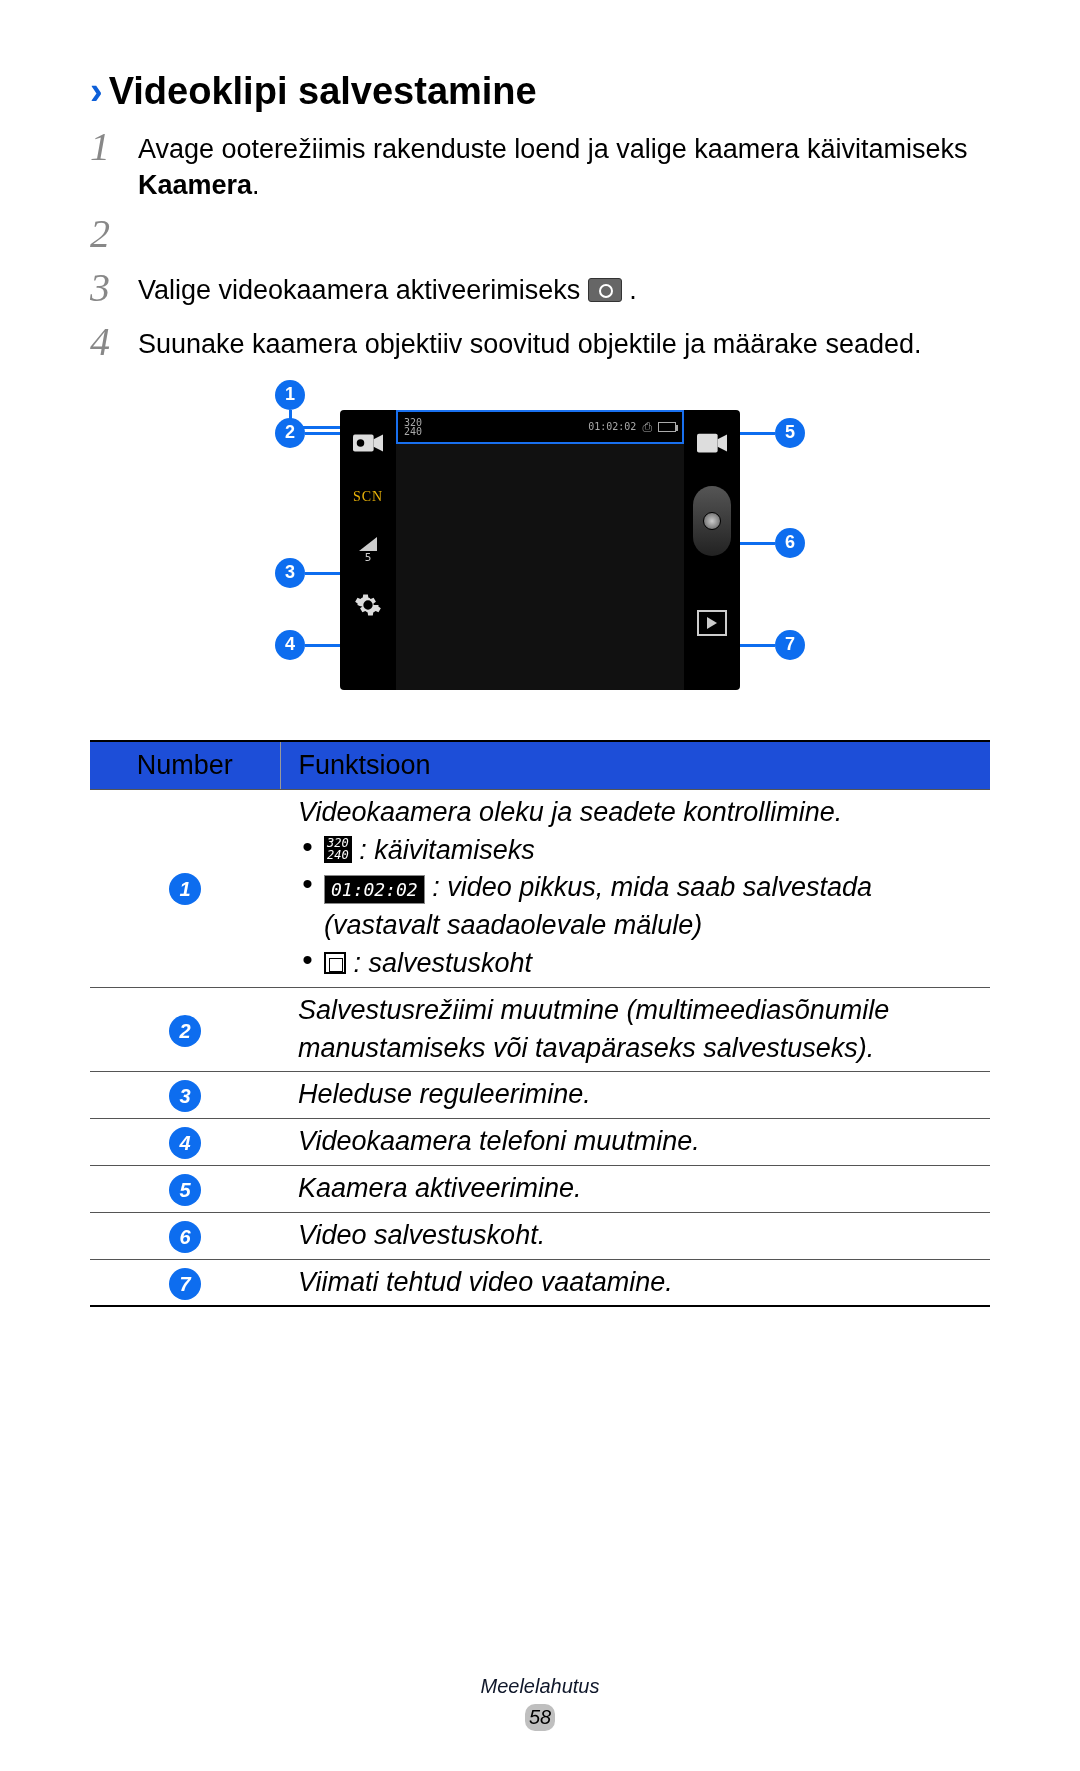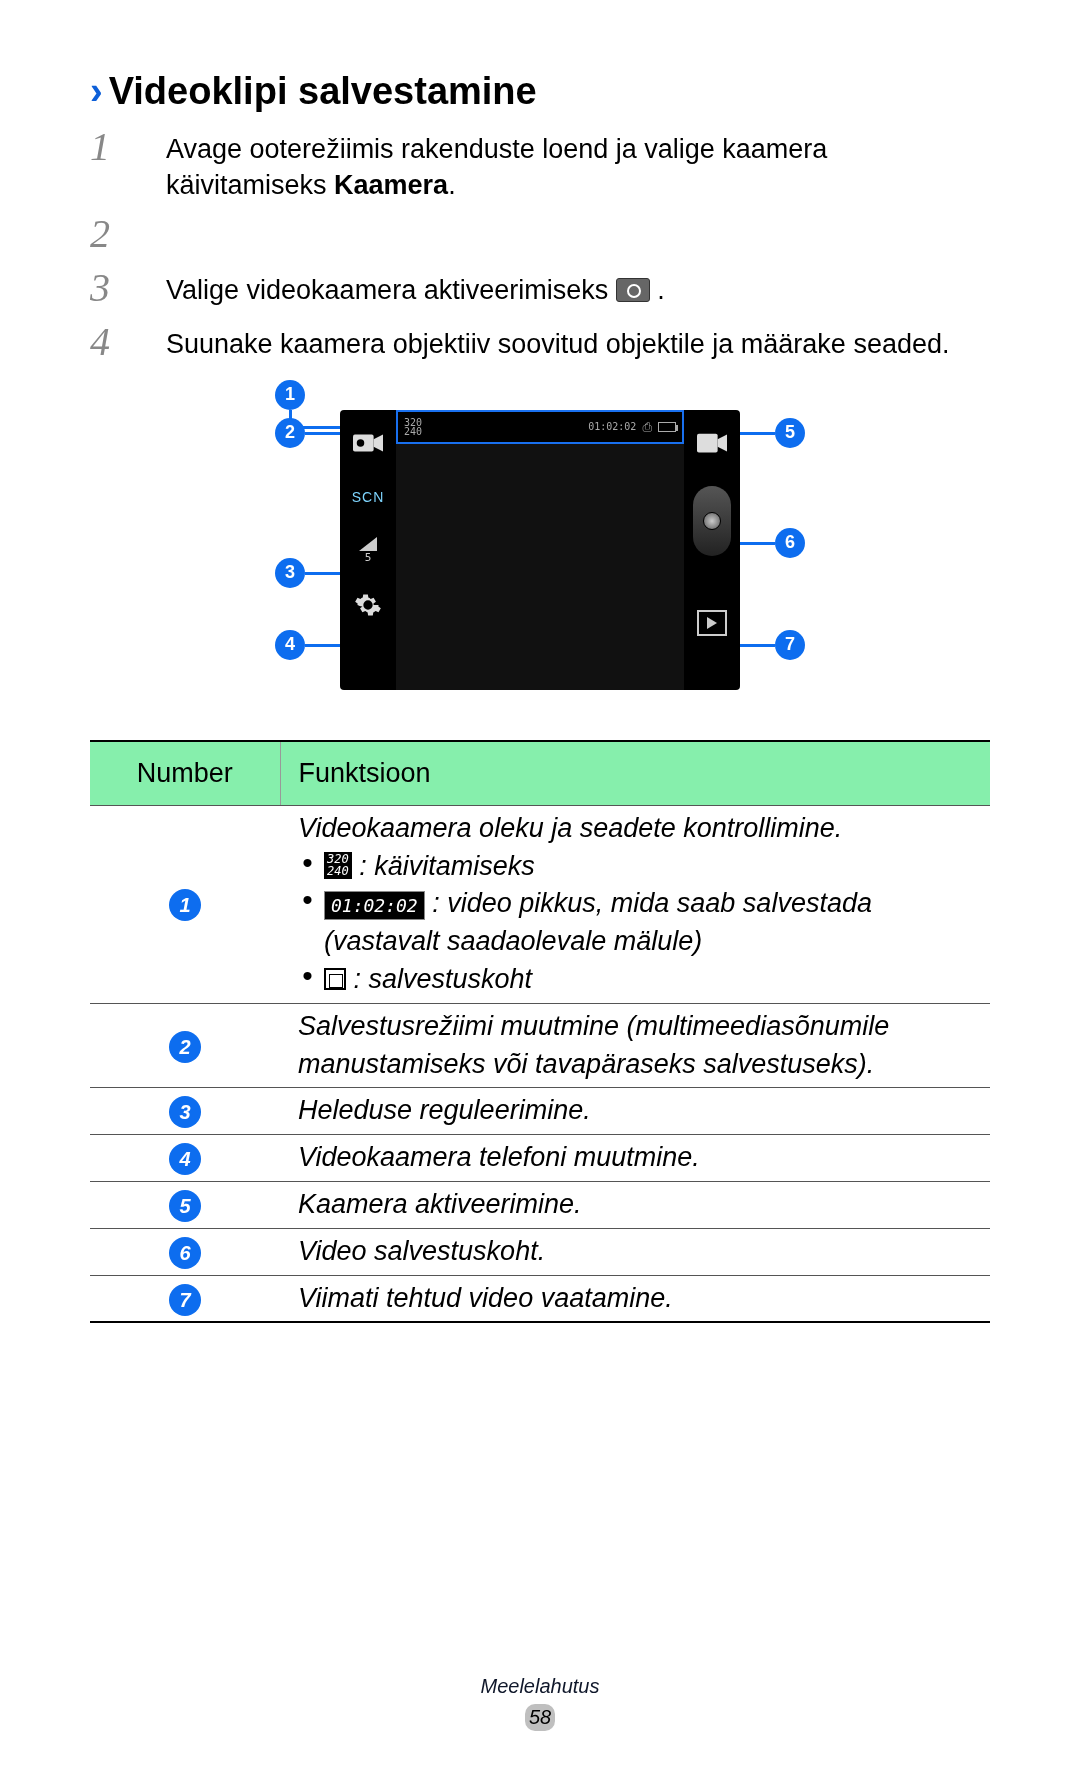--- a/index.html
+++ b/index.html
@@ -34,21 +34,21 @@
     font-family: Georgia, 'Times New Roman', serif;
     font-style: italic;
     font-size: 40px;
     color: #888;
     width: 48px;
     flex-shrink: 0;
     line-height: 1;
     position: relative;
     top: -4px;
   }
-  .step .txt { flex: 1; margin-left: 28px; }
+  .step .txt { flex: 1; }
   .step .txt b { font-weight: bold; }
   .inline-icon {
     display: inline-block;
     width: 34px; height: 24px;
     background: #666;
     border: 1px solid #333;
     border-radius: 3px;
     position: relative;
     vertical-align: middle;
     top: -2px;
@@ -108,21 +108,21 @@
     width: 18px; height: 10px; border: 1px solid #aaa; position: relative;
   }
   .topbar .batt::after { content:""; position:absolute; right:-3px; top:2px; width:2px; height:6px; background:#aaa; }
   .screen .black { flex:1; background:#111; }
   .sicon {
     width: 34px; height: 30px;
     display: flex; align-items: center; justify-content: center;
     color: #ddd;
   }
   .sicon.cam svg { width: 30px; height: 22px; }
-  .sicon.scn { color:#7dd3fc; font-family: Liberation Sans, sans-serif; font-size: 14px; letter-spacing: 1px; }
+  .sicon.scn { color:#eab308; font-family: Liberation Serif, serif; font-size: 14px; letter-spacing: 1px; }
   .sicon.exp { flex-direction: column; font-size: 11px; color:#ccc; font-family: monospace; }
   .sicon.exp .sq { width:18px; height:14px; background:#ccc; position:relative; }
   .sicon.exp .sq::after { content:""; position:absolute; left:0; top:0; border-top:14px solid #000; border-right:18px solid transparent; }
   .sicon.gear svg { width: 28px; height: 28px; fill:#ddd; }
   .sicon.videocam svg { width:30px; height:20px; fill:#ddd; }
   .shutter {
     width: 38px; height: 70px; border-radius: 19px;
     background: linear-gradient(#555,#222);
     display:flex; align-items:center; justify-content:center;
     margin-top: 4px;
@@ -148,24 +148,24 @@
     height: 3px;
   }
   .cline.v { width: 3px; height: auto; }
   
   table.func {
     width: 100%;
     border-collapse: collapse;
     font-size: 27px;
   }
   table.func th {
-    background: #86efac;
+    background: #1d4ed8;
     font-weight: normal;
     text-align: left;
-    padding: 16px 18px;
+    padding: 8px 18px;
     border-top: 2px solid #000;
     border-bottom: 1px solid #555;
   }
   table.func th:first-child { text-align: center; width: 190px; border-right: 1px solid #999; }
   table.func td {
     padding: 4px 18px;
     border-bottom: 1px solid #555;
     vertical-align: middle;
     line-height: 1.4;
     font-style: italic;

